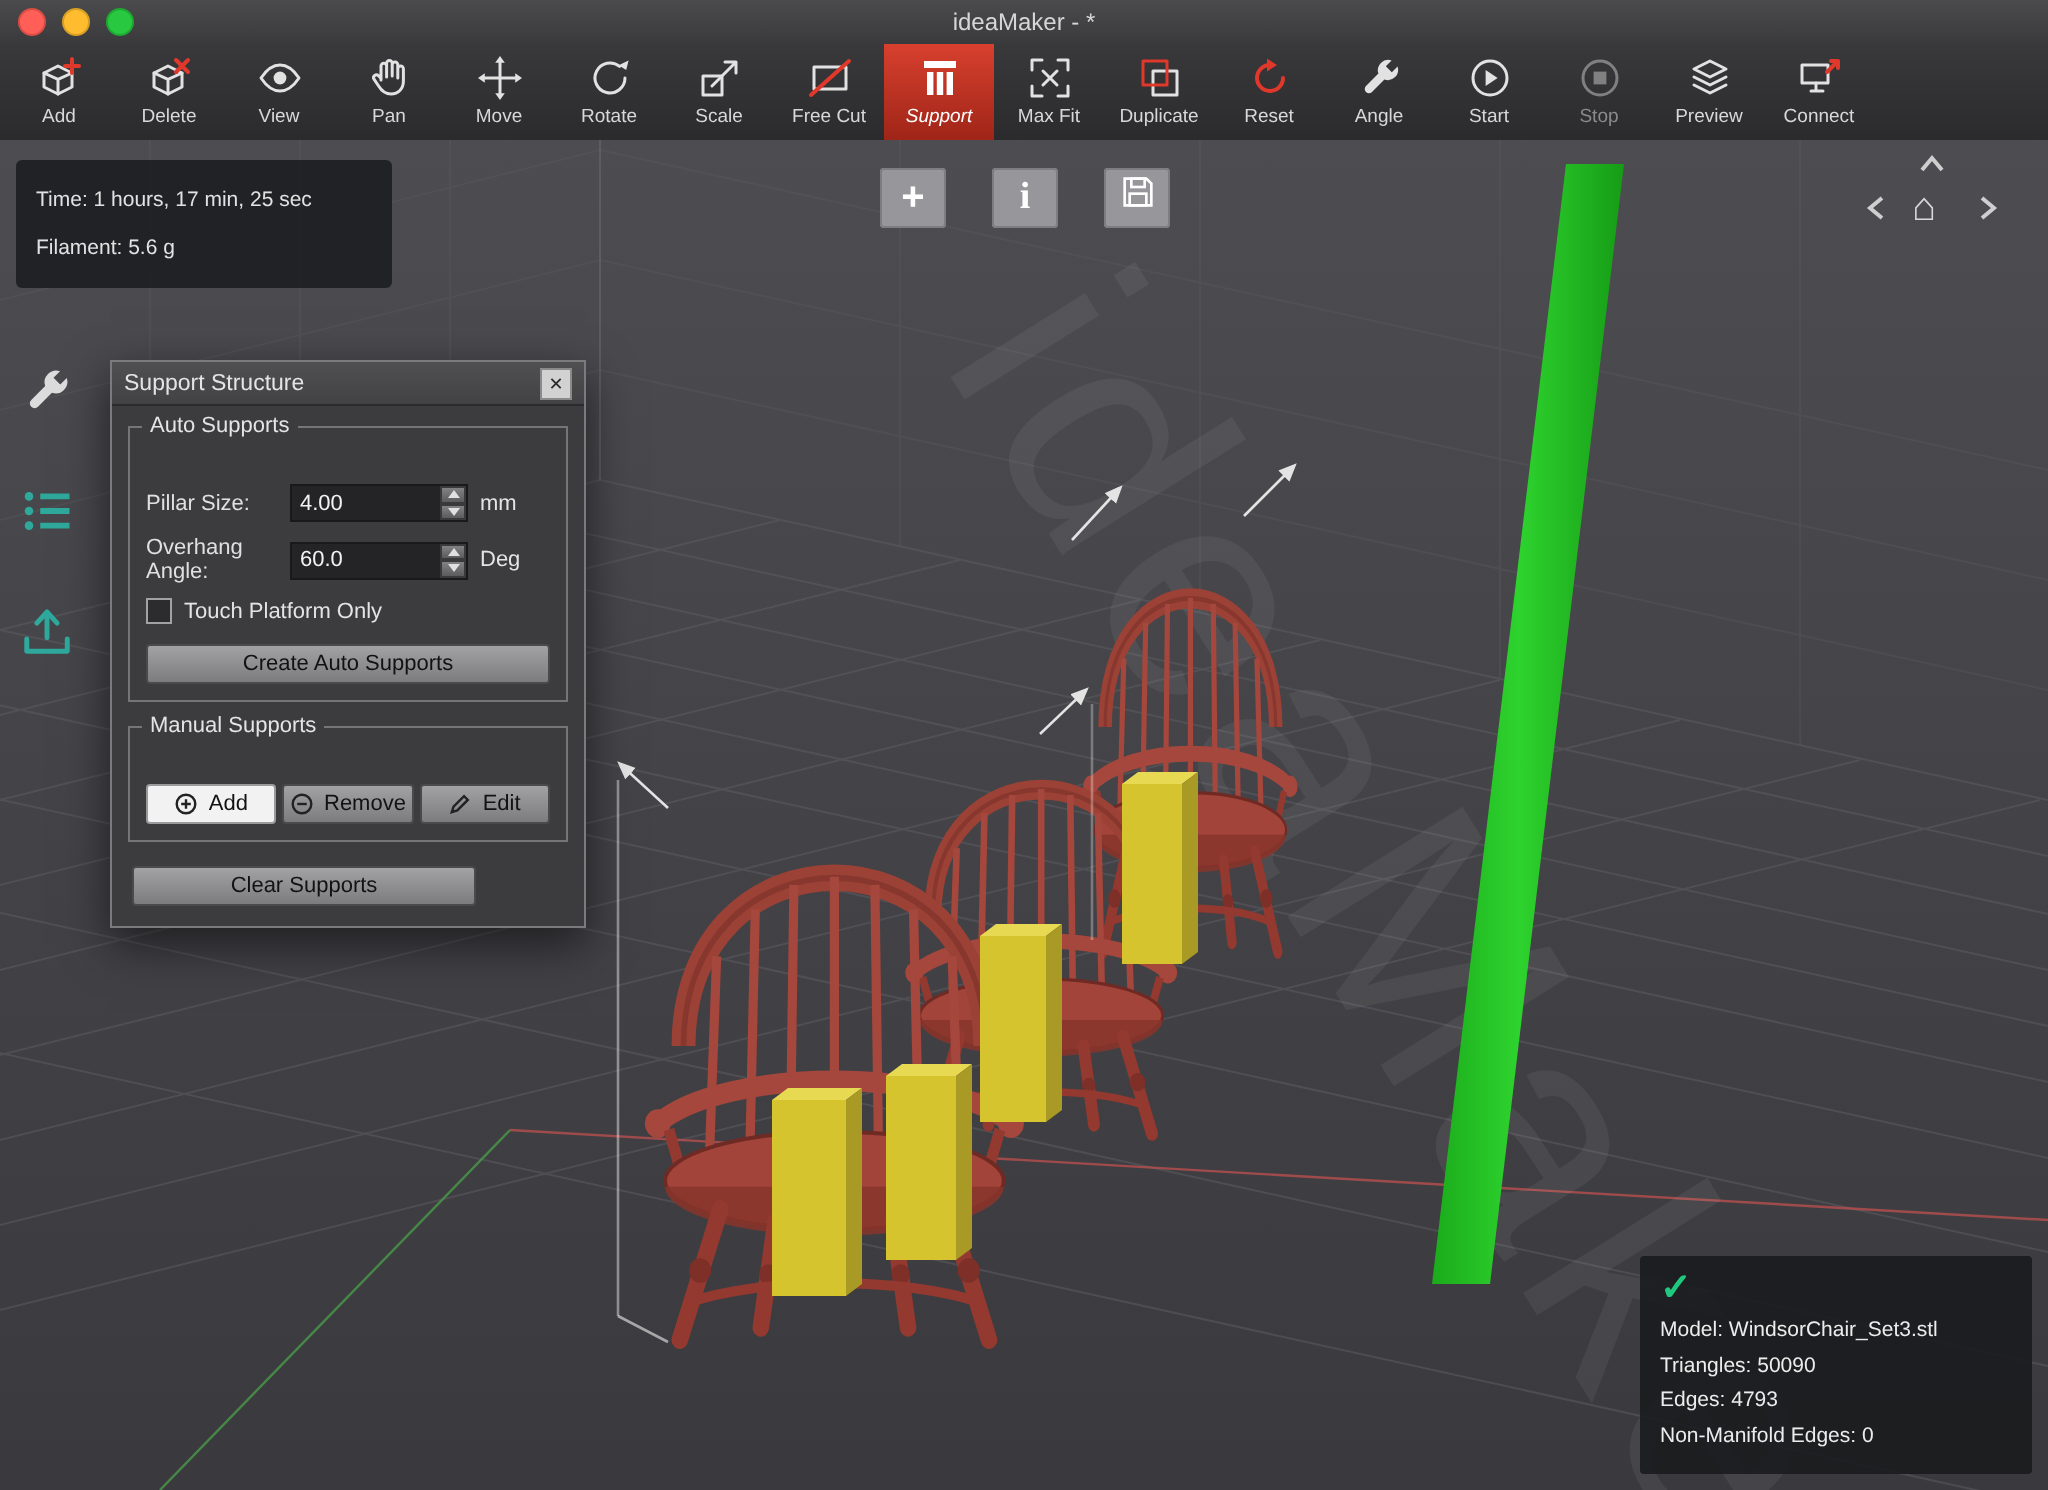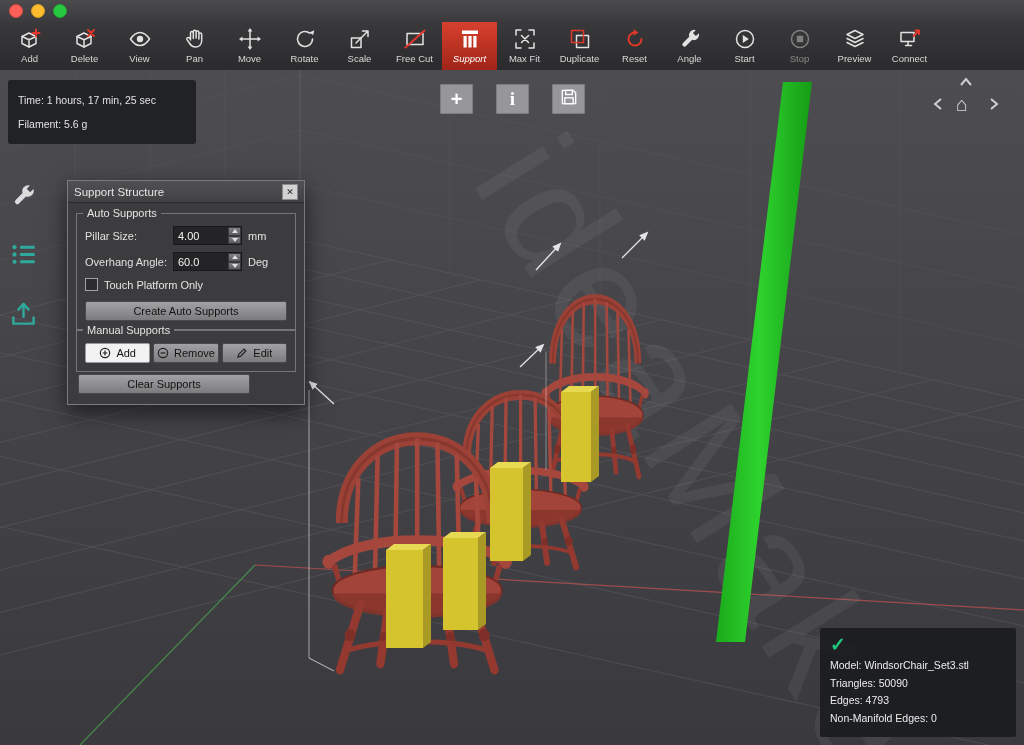--- a/index.html
+++ b/index.html
@@ -47,35 +47,35 @@
   .nav{position:absolute;right:16px;top:2px;width:84px;height:48px;color:#d2d2d2;}
   .nav .chev{position:absolute;width:16px;height:16px;cursor:pointer;}
   .nav .chev svg{width:16px;height:16px;fill:none;stroke:#cfcfcf;stroke-width:2;}
   .nav .home{position:absolute;left:32px;top:22px;font-size:20px;line-height:20px;cursor:pointer;color:#d8d8d8;}
   
   .side{position:absolute;left:8px;top:112px;width:30px;display:flex;
     flex-direction:column;gap:28px;align-items:center;}
   .stool{cursor:pointer;}
   .stool svg{width:27px;height:27px;}
   
-  .dialog{position:absolute;left:67px;top:110px;width:236px;background:#3c3c3e;
+  .dialog{position:absolute;left:55px;top:110px;width:236px;background:#3c3c3e;
     border:1px solid #7b7b7d;box-shadow:0 8px 22px rgba(0,0,0,.55);
     color:#e4e4e4;font-size:11px;}
   .dtitle{height:21px;background:linear-gradient(#505052,#424244);
     border-bottom:1px solid #2a2a2c;display:flex;align-items:center;
     padding:0 6px;font-size:11.5px;cursor:move;}
   .dclose{margin-left:auto;width:14px;height:14px;background:#d2d2d2;color:#2a2a2a;
     font-size:9px;display:flex;align-items:center;justify-content:center;
     border:1px solid #8a8a8a;cursor:pointer;}
   .dbody{padding:10px 8px 10px;}
-  .group{border:1px solid #757577;position:relative;padding:12px 8px 8px;}
+  .group{border:1px solid #757577;position:relative;padding:28px 8px 8px;margin-bottom:12px;}
   .legend{position:absolute;top:-7px;left:6px;background:#3c3c3e;padding:0 4px;font-size:11px;}
   .frow{display:flex;align-items:center;margin-bottom:7px;}
-  .flabel{width:88px;color:#e0e0e0;}
-  .spin{display:flex;border:1px solid #19191b;background:#242426;height:17px;}
+  .flabel{width:72px;color:#e0e0e0;}
+  .spin{display:flex;border:1px solid #19191b;background:#242426;height:17px;gap:20px;}
   .spin input{width:46px;background:#242426;border:none;color:#f2f2f2;font-size:11px;
     padding:0 4px;font-family:"Liberation Sans",sans-serif;outline:none;}
   .spinbtns{width:13px;display:flex;flex-direction:column;}
   .spinbtns div{flex:1;background:linear-gradient(#828284,#5b5b5d);
     border:1px solid #39393b;display:flex;align-items:center;justify-content:center;cursor:pointer;}
   .tri-up{width:0;height:0;border-left:3px solid transparent;border-right:3px solid transparent;
     border-bottom:4px solid #e0e0e0;}
   .tri-dn{width:0;height:0;border-left:3px solid transparent;border-right:3px solid transparent;
     border-top:4px solid #e0e0e0;}
   .unit{margin-left:6px;text-align:right;}
@@ -100,20 +100,21 @@
 <body>
 
 <div id="app">
 
   <div class="titlebar">
     <div class="lights">
       <div class="light red"></div>
       <div class="light yellow"></div>
       <div class="light green"></div>
     </div>
+    <div class="wtitle">ideaMaker - *</div>
   </div>
 
   <div class="toolbar">
     <div class="titem">
       <div class="ticon">
           <svg viewBox="0 0 24 24">
             <path d="M4 9.5 11 6l7 3.5v7L11 20l-7-3.5z"></path>
             <path d="M4 9.5l7 3.2 7-3.2M11 12.7V20"></path>
             <g stroke="#e0382b" stroke-width="2">
               <path d="M18 2.5v7M14.5 6h7"></path>

